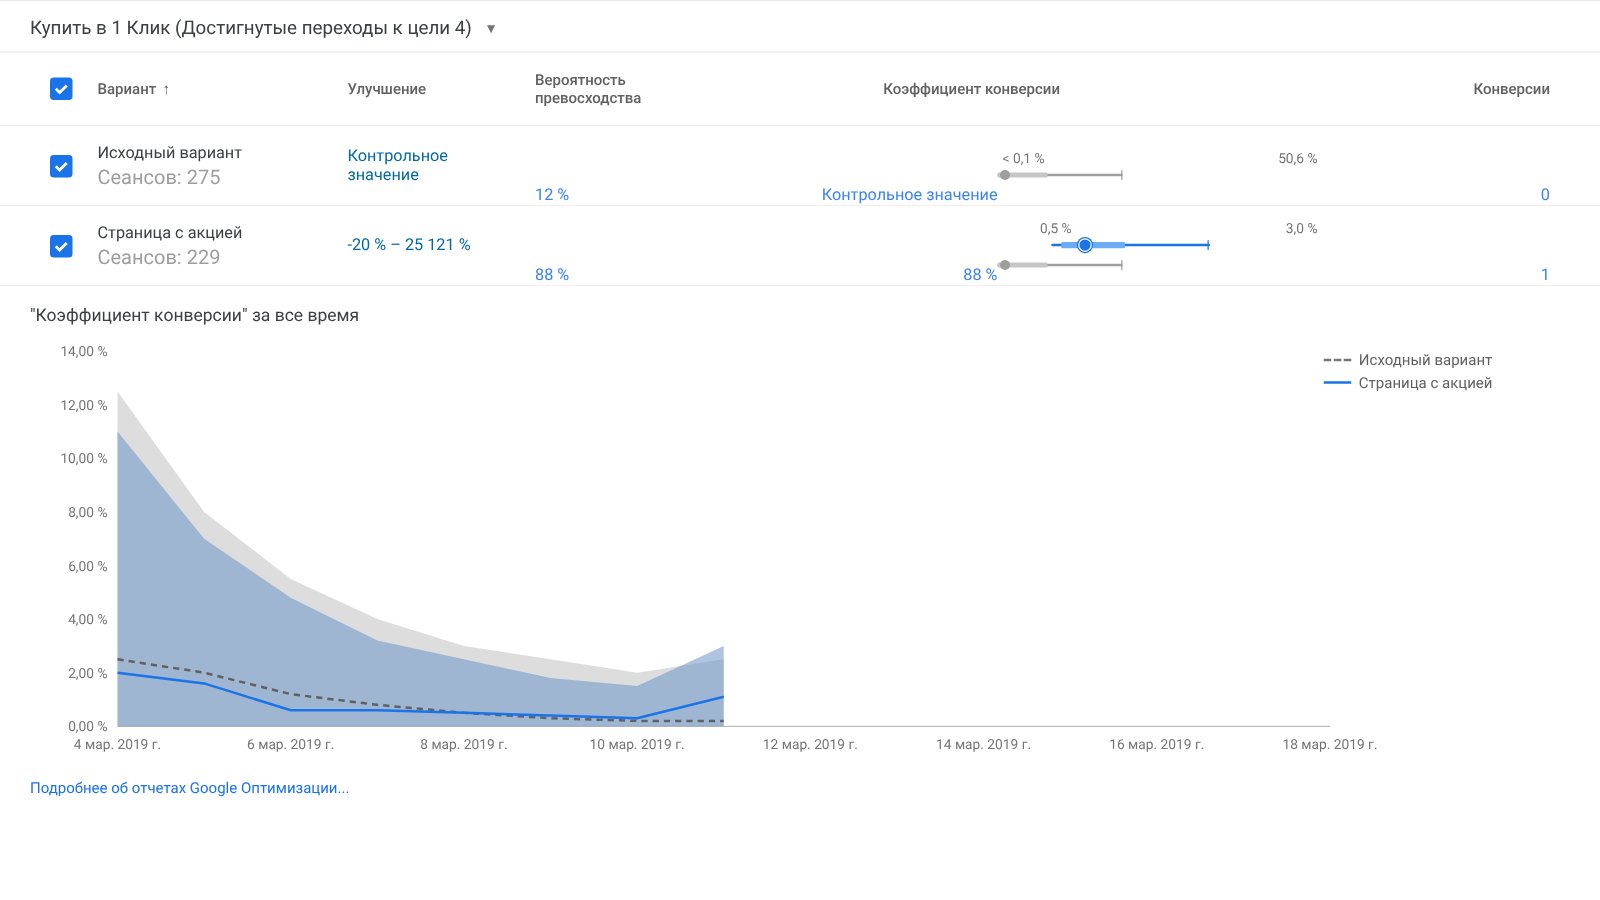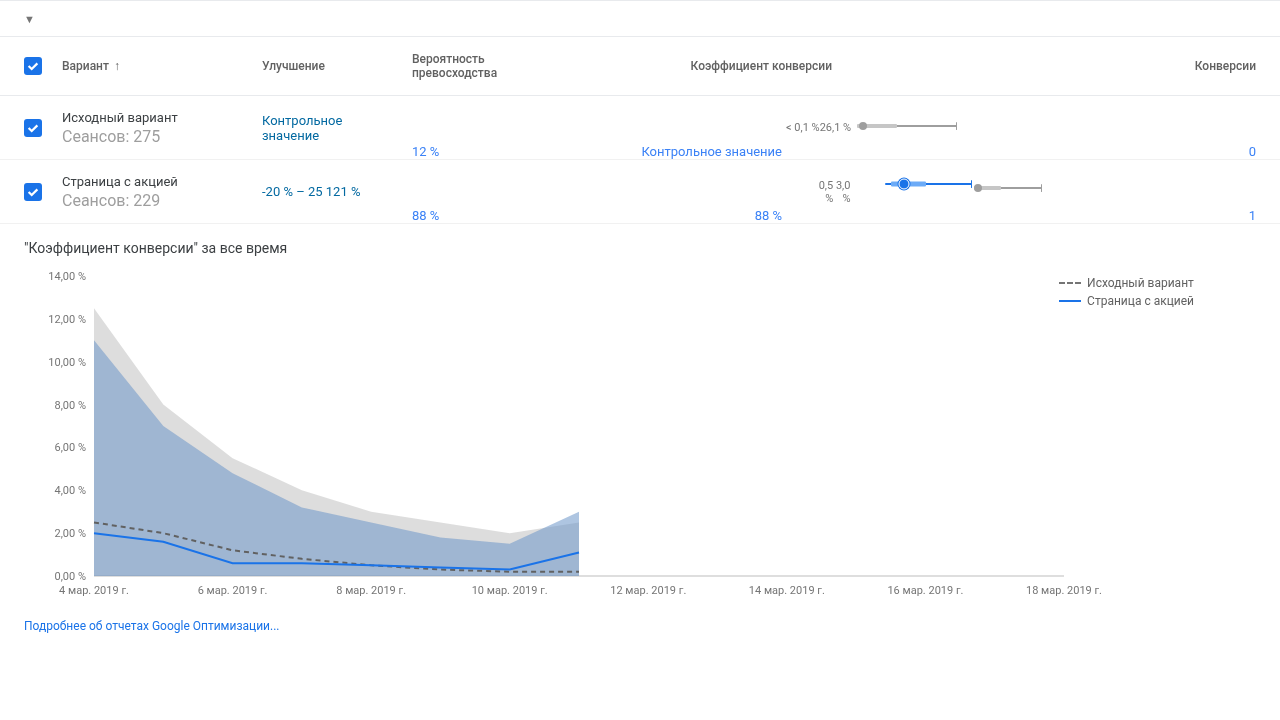--- a/index.html
+++ b/index.html
@@ -2,38 +2,38 @@
 <html><head>
 <meta charset="utf-8">
 <style>
   html,body{margin:0;padding:0;font-family:Roboto,"Segoe UI",Arial,sans-serif;background:#fff;color:#3c4043;font-size:13px;}
   .page{width:1280px;height:720px;box-sizing:border-box;padding:0;position:relative;}
   .hr-top{height:1px;background:#e8eaed;}
   .goal-row{display:flex;align-items:center;padding:12px 24px 10px;}
   .goal-label{font-size:15px;color:#3c4043;margin-right:10px;}
   .goal-caret{color:#757575;font-size:11px;}
   .table{width:100%;}
-  .thead,.trow{display:flex;align-items:center;padding:0 24px;min-height:60px;box-sizing:border-box;}
+  .thead,.trow{display:flex;align-items:center;padding:0 40px;min-height:60px;box-sizing:border-box;}
   .thead{border-top:1px solid #e8eaed;border-bottom:1px solid #e8eaed;color:#616161;font-size:12px;font-weight:500;}
   .trow{border-bottom:1px solid #f1f1f1;}
   .c-chk{width:38px;display:flex;align-items:center;}
   .c-var{width:200px;}
   .c-imp{width:150px;}
   .c-psup{width:160px;text-align:left;}
   .c-pbase{width:210px;text-align:right;}
   .c-crate{width:260px;text-align:right;padding-right:20px;}
   .c-conv{flex:1;text-align:right;}
   .chk{width:18px;height:18px;border-radius:3px;background:#1a73e8;display:flex;align-items:center;justify-content:center;}
   .chk svg{width:14px;height:14px;fill:none;stroke:#fff;stroke-width:2.5;}
   .var-name{color:#3c4043;font-size:13px;}
   .var-sess{color:#9e9e9e;font-size:16px;margin-top:2px;}
   .imp-txt{color:#0369a1;font-size:13px;}
   .sort-arrow{margin-left:2px;}
   .num{color:#3b82f6;font-size:13px;margin-top:48px;}
-  .crate-cell{display:flex;flex-direction:row;align-items:stretch;gap:2px;}
+  .crate-cell{display:flex;flex-direction:column;align-items:stretch;gap:2px;}
   .crate-labels{display:flex;justify-content:space-between;font-size:11px;color:#757575;padding:0 4px;}
   .range-row{height:10px;position:relative;display:flex;align-items:center;}
   .range-track{position:absolute;left:0;right:0;top:50%;transform:translateY(-50%);height:2px;border-radius:1px;}
   .range-pt{position:absolute;top:50%;transform:translate(-50%,-50%);border-radius:50%;}
   .chart-area{padding:16px 24px 0;}
   .chart-title{font-size:14px;color:#3c4043;margin-bottom:10px;}
   .chart-wrap{position:relative;width:1180px;height:340px;}
   .chart-svg{width:100%;height:100%;}
   .legend{position:absolute;right:10px;top:10px;font-size:12px;color:#616161;}
   .legend-row{display:flex;align-items:center;gap:6px;margin-bottom:4px;}
@@ -42,20 +42,21 @@
   .footer-link{padding:12px 24px;}
   .footer-link a{color:#1a73e8;text-decoration:none;font-size:12px;}
 </style>
 </head>
 <body>
 
 <div class="page">
   <div class="hr-top"></div>
 
   <div class="goal-row">
+    <span class="goal-label">Купить в 1 Клик (Достигнутые переходы к цели 4)</span>
     <span class="goal-caret">▼</span>
   </div>
 
   <div class="table">
     <div class="thead">
       <div class="c-chk">
         <div class="chk">
           <svg viewBox="0 0 16 16">
               <polyline points="3,8 6.5,11.5 13,5"></polyline>
             </svg>
@@ -85,21 +86,21 @@
         <div class="var-name">Исходный вариант</div>
         <div class="var-sess">Сеансов: 275</div>
       </div>
       <div class="c-imp imp-txt" style="white-space:pre-line;">Контрольное<br>значение</div>
       <div class="c-psup num">12 %</div>
       <div class="c-pbase num">Контрольное значение</div>
       <div class="c-crate">
         <div class="crate-cell">
           <div class="crate-labels">
             <span>&lt; 0,1 %</span>
-            <span>26,1 %</span>
+            <span>50,6 %</span>
           </div>
           <div class="range-row" style="width:100px;align-self:flex-start;">
             <div class="range-track" style="background:#9e9e9e;left:0;width:100%;"></div>
             <div class="range-track" style="background:#c6c6c6;left:0;width:40%;height:4px;"></div>
             <div class="range-pt" style="width:8px;height:8px;background:#9e9e9e;left:6%;"></div>
             <div class="range-track" style="background:#9e9e9e;left:99%;width:1px;height:8px;"></div>
           </div>
         </div>
       </div>
       <div class="c-conv num">0</div>

